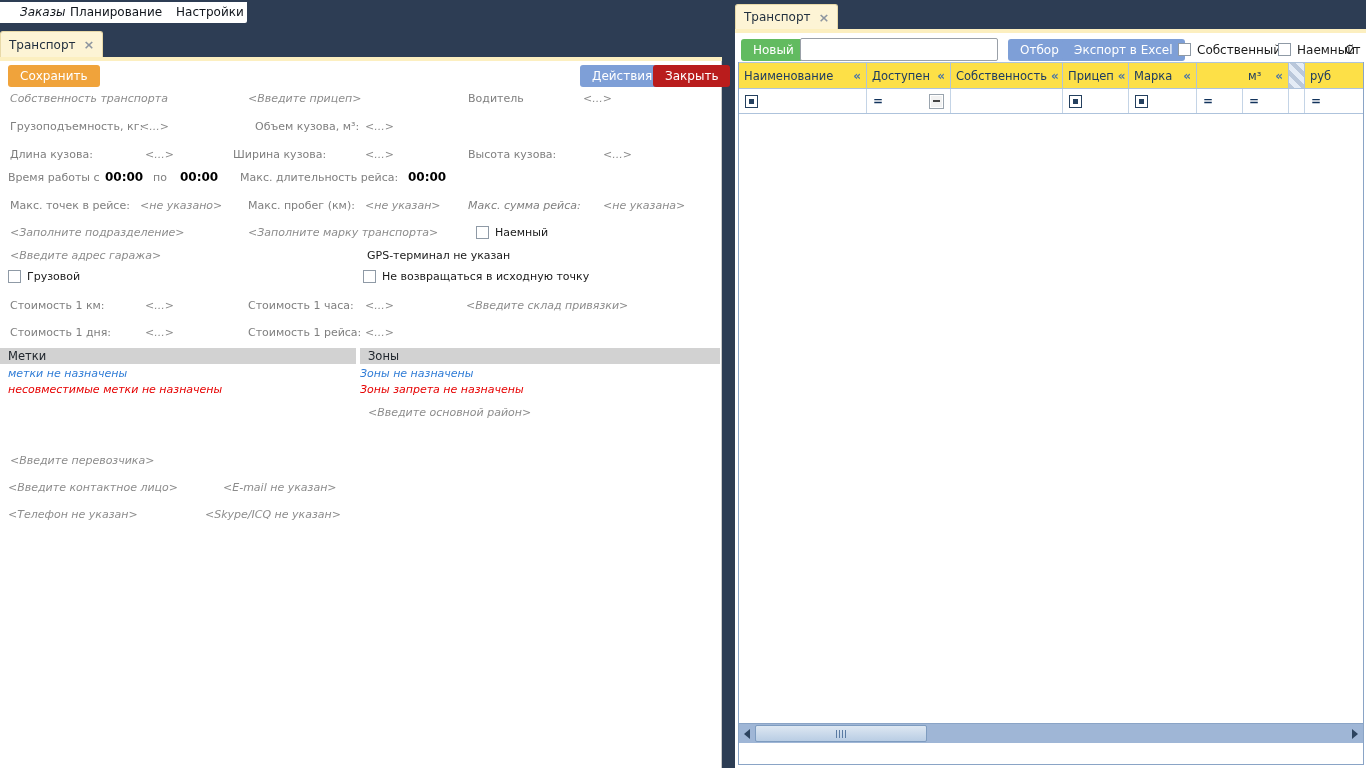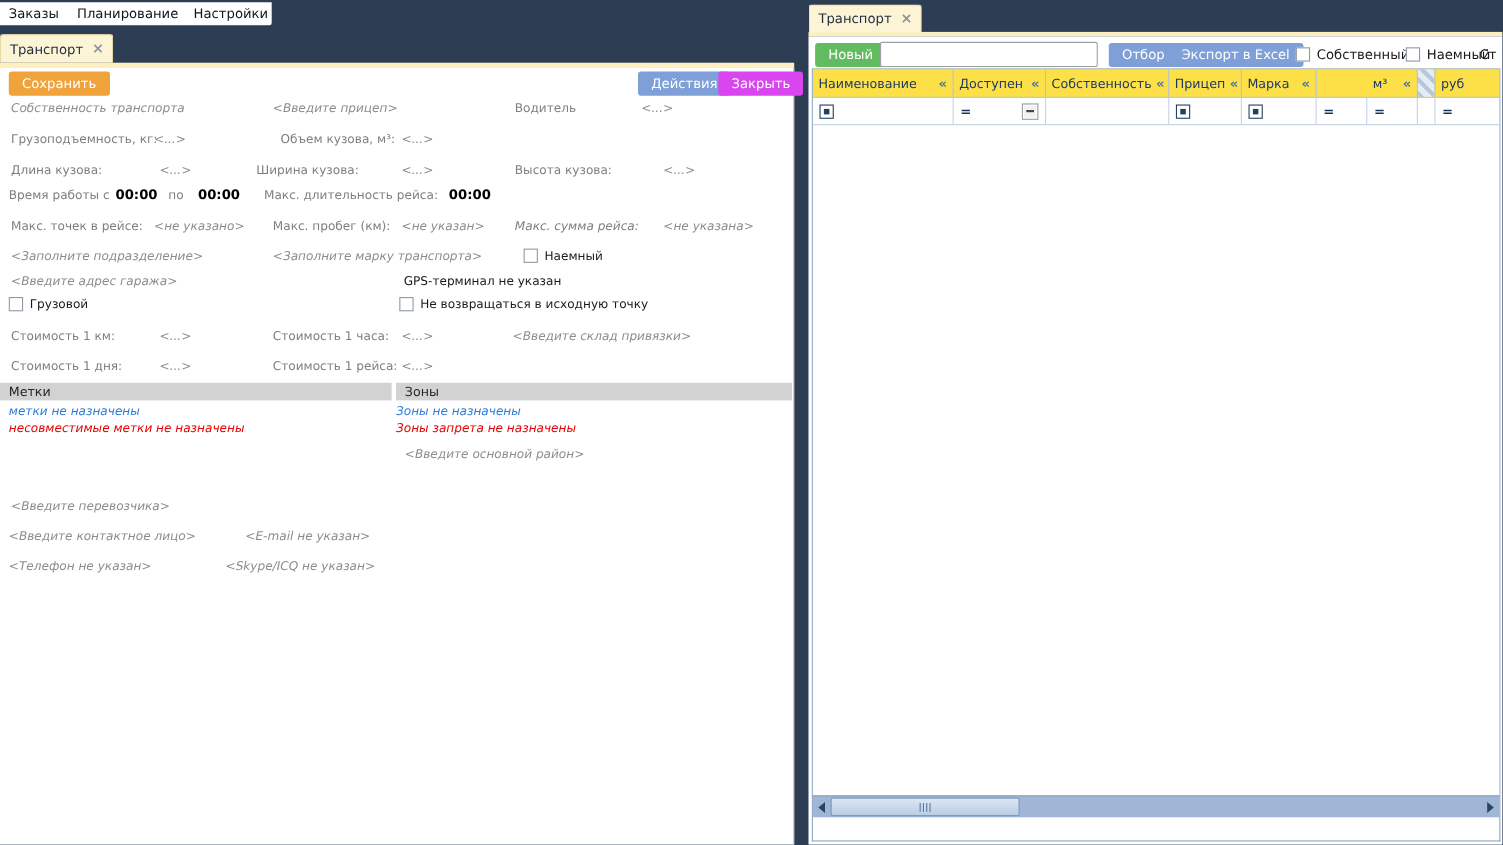--- a/index.html
+++ b/index.html
@@ -16,21 +16,21 @@
   .tab-label { color:#22303f; font-size:12px; white-space:nowrap; }
   .tab-close { color:#8d959f; font-size:13px; font-weight:bold; line-height:1; cursor:pointer; }
 
   .strip-yellow { background:#fcefc0; }
   .panel-white { background:#ffffff; }
 
   
   .btn { display:flex; align-items:center; justify-content:center; color:#fff; font-size:12px; border-radius:3px; cursor:pointer; white-space:nowrap; padding:0 12px; height:22px; }
   .btn-orange { background:#f0a33b; }
   .btn-blue { background:#7e9fd7; }
-  .btn-red { background:#d946ef; }
+  .btn-red { background:#b91c1c; }
   .btn-green { background:#62bb60; }
 
   
   .lbl { color:#7f7f7f; white-space:nowrap; }
   .ph { color:#8c8c8c; font-style:italic; white-space:nowrap; }
   .dark { color:#1a1a1a; white-space:nowrap; }
   .val-bold { color:#000; font-weight:bold; font-size:12px; white-space:nowrap; }
   .link-blue { color:#2f7cd6; font-style:italic; white-space:nowrap; }
   .txt-red { color:#e60000; font-style:italic; white-space:nowrap; }
 
@@ -60,21 +60,21 @@
   .tri-right { width:0; height:0; border-top:5px solid transparent; border-bottom:5px solid transparent; border-left:6px solid #2d4460; }
   .sb-thumb { height:17px; background:linear-gradient(#dde7f2,#b9cde4); border:1px solid #7e9cc0; border-radius:2px; display:flex; align-items:center; justify-content:center; gap:2px; cursor:pointer; }
   .sb-thumb > i { width:1px; height:8px; background:#5a7ba3; display:block; }
 
   input.search { border:1px solid #9aa0a8; border-radius:2px; height:23px; padding:0 5px; font-family:"DejaVu Sans", sans-serif; font-size:12px; outline:none; }
 </style>
 </head>
 <body>
 
 <div class="abs menu-strip">
-  <div class="menu-item" style="left:8px;">Заказы</div>
+  <div class="menu-item" style="left:20px;font-style:italic;">Заказы</div>
   <div class="menu-item" style="left:70px;">Планирование</div>
   <div class="menu-item" style="left:176px;">Настройки</div>
 </div>
 
 <div class="abs tab" style="left:0px; top:31px; min-width:95px;">
   <span class="tab-label">Транспорт</span>
   <span class="tab-close">×</span>
 </div>
 <div class="abs strip-yellow" style="left:0px; top:57px; width:722px; height:4px;"></div>
 <div class="abs panel-white" style="left:0px; top:61px; width:722px; height:707px; border-right:1px solid #c8c8c8;">

